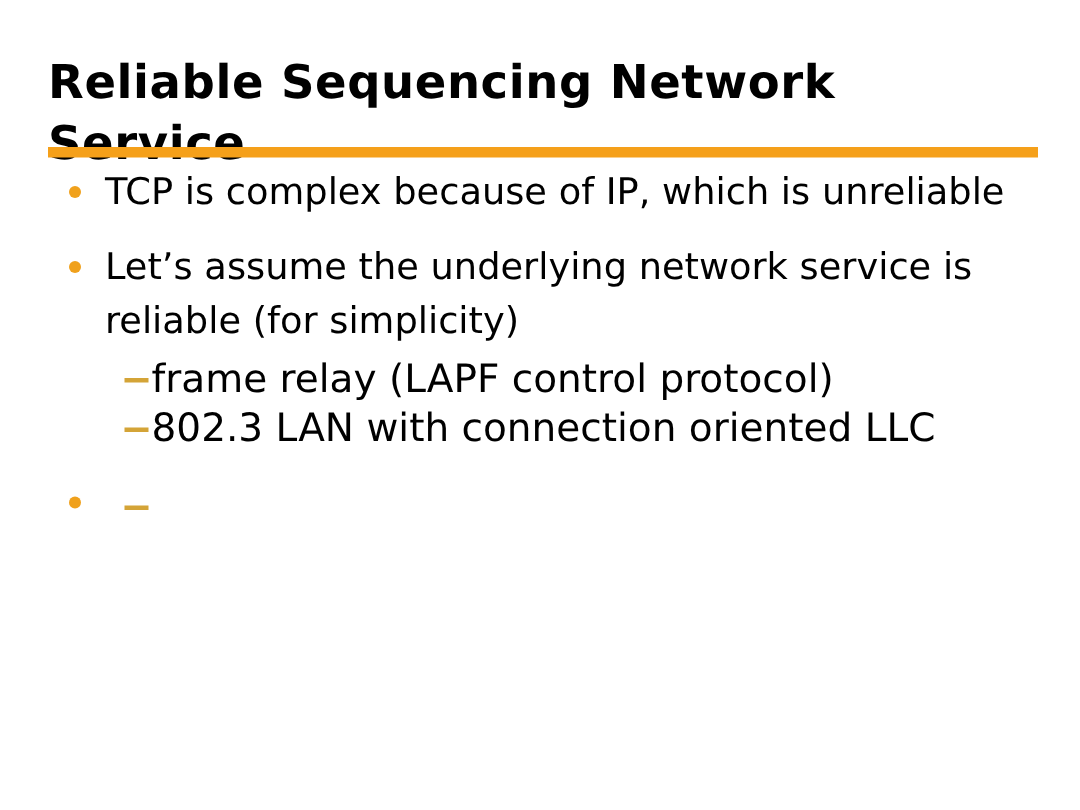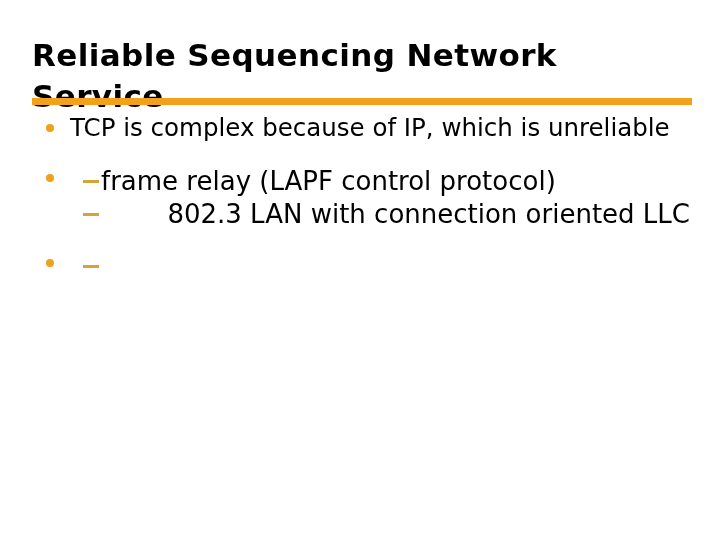--- a/index.html
+++ b/index.html
@@ -86,21 +86,20 @@
   .bullet-l2 .marker-dash {
     position: absolute;
     left: 83px;
     top: 14px;
     width: 16px;
     height: 3px;
     background: #d4a437;
   }
   .bullet-l2.gap-before {
     margin-top: 3px;
-    text-align: right;
   }
 
   .group-gap {
     height: 12px;
   }
   .group-gap-sm {
     height: 4px;
   }
 </style>
 </head>
@@ -117,20 +116,21 @@
 
     <div class="bullet-l1">
       <span class="marker-dot"></span>
       <span>TCP is complex because of IP, which is unreliable</span>
     </div>
 
     <div class="group-gap"></div>
 
     <div class="bullet-l1">
       <span class="marker-dot"></span>
+      <span>Let’s assume the underlying network service is reliable (for simplicity)</span>
     </div>
 
     <div class="group-gap-sm"></div>
 
     <div class="bullet-l2">
       <span class="marker-dash"></span>
       <span>frame relay (LAPF control protocol)</span>
     </div>
 
     <div class="bullet-l2 gap-before">

